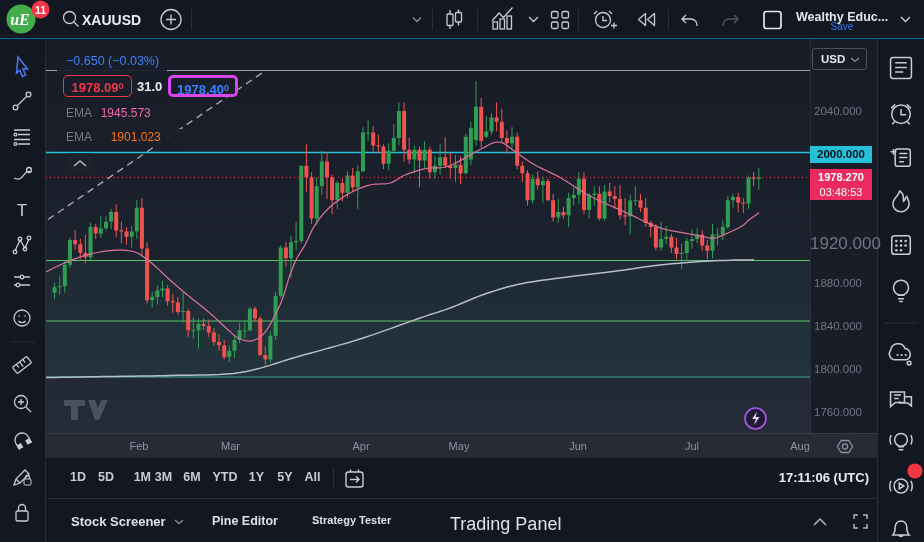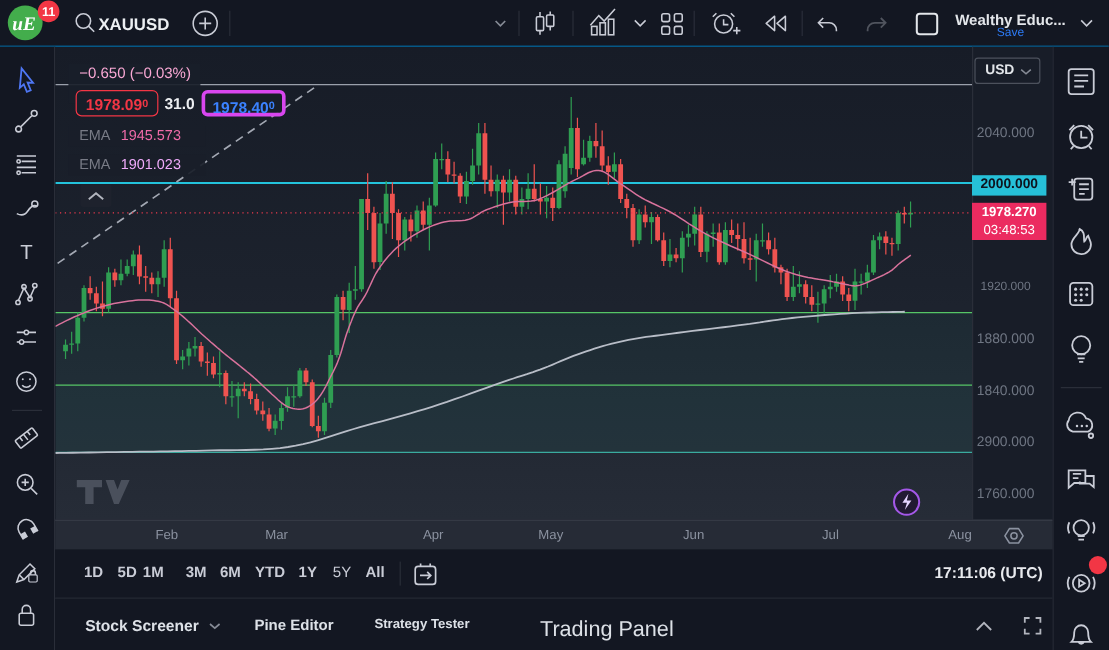--- a/index.html
+++ b/index.html
@@ -223,24 +223,24 @@
       <g transform="translate(901,528) scale(1.16)">
         <path d="M-7 6c2-2 2-4 2-7a5 5 0 0110 0c0 3 0 5 2 7zM-2 6a2.2 2.2 0 004 0" class="ic" stroke-width="1.4"></path>
       </g>
       <line x1="884" y1="323" x2="918" y2="323" stroke="#2a2e39"></line>
     </svg>
 </div>
 
 <div class="abs" style="left:810px;top:39px;width:67px;height:394px;background:#181d28;border-left:1px solid #2a2e39">
 </div>
 <div class="abs" style="left:810px;top:105px;width:56px;text-align:center;font-size:11.5px;color:#6f7683">2040.000</div>
-<div class="abs" style="left:810px;top:233.5px;width:56px;text-align:center;font-size:10px;color:#6f7683">1920.000</div>
+<div class="abs" style="left:810px;top:233.5px;width:56px;text-align:center;font-size:17px;color:#6f7683">1920.000</div>
 <div class="abs" style="left:810px;top:276.5px;width:56px;text-align:center;font-size:11.5px;color:#6f7683">1880.000</div>
 <div class="abs" style="left:810px;top:319.5px;width:56px;text-align:center;font-size:11.5px;color:#6f7683">1840.000</div>
-<div class="abs" style="left:810px;top:362.5px;width:56px;text-align:center;font-size:11.5px;color:#6f7683">2900.000</div>
+<div class="abs" style="left:810px;top:362.5px;width:56px;text-align:center;font-size:11.5px;color:#6f7683">1800.000</div>
 <div class="abs" style="left:810px;top:405.5px;width:56px;text-align:center;font-size:11.5px;color:#6f7683">1760.000</div>
 <div class="abs" style="left:812px;top:48px;width:55px;height:22px;border:1px solid #4c515c;border-radius:3px;color:#e3e6ea;font-size:11.5px;font-weight:bold;line-height:20px">
  <span style="margin-left:8px">USD</span><svg width="10" height="6" style="position:absolute;right:6px;top:8px">
       <path d="M1 1l4 3.5L9 1" stroke="#868b96" fill="none" stroke-width="1.3"></path>
     </svg>
 </div>
 <div class="abs" style="left:810px;top:146px;width:62px;height:17px;background:#26c0d8;color:#0e131e;font-size:11.5px;font-weight:bold;text-align:center;line-height:17px">2000.000</div>
 <div class="abs" style="left:810px;top:169px;width:62px;height:31px;background:#eb2b60;color:#fff;font-size:11px;text-align:center;line-height:15px;padding-top:1px"><b>1978.270</b><br>03:48:53</div>
 
 <div class="abs" style="left:46px;top:433px;width:831px;height:25px;background:#262b36;border-top:1px solid #383d49"></div>
@@ -254,26 +254,26 @@
 <svg width="18" height="18" class="abs" style="left:836px;top:438px">
     <g stroke="#8b92a0" fill="none" stroke-width="1.3">
       <path d="M5.2 2.5h7.6l3.8 6-3.8 6H5.2l-3.8-6z" stroke-linejoin="round"></path>
       <circle cx="9" cy="8.5" r="2.6"></circle>
     </g>
   </svg>
 
 <div class="abs" style="left:46px;top:458px;width:831px;height:41px;background:#131722;border-bottom:1px solid #2a2e39"></div>
 <div class="abs" style="left:62px;top:470px;width:32px;text-align:center;font-size:12.5px;font-weight:bold;color:#c9ccd6">1D</div>
 <div class="abs" style="left:90px;top:470px;width:32px;text-align:center;font-size:12.5px;font-weight:bold;color:#c9ccd6">5D</div>
-<div class="abs" style="left:119px;top:470px;width:32px;text-align:left;font-size:12.5px;font-weight:bold;color:#c9ccd6">1M</div>
+<div class="abs" style="left:119px;top:470px;width:32px;text-align:right;font-size:12.5px;font-weight:bold;color:#c9ccd6">1M</div>
 <div class="abs" style="left:147.5px;top:470px;width:32px;text-align:center;font-size:12.5px;font-weight:bold;color:#c9ccd6">3M</div>
 <div class="abs" style="left:176px;top:470px;width:32px;text-align:center;font-size:12.5px;font-weight:bold;color:#c9ccd6">6M</div>
 <div class="abs" style="left:209px;top:470px;width:32px;text-align:center;font-size:12.5px;font-weight:bold;color:#c9ccd6">YTD</div>
 <div class="abs" style="left:240.5px;top:470px;width:32px;text-align:center;font-size:12.5px;font-weight:bold;color:#c9ccd6">1Y</div>
-<div class="abs" style="left:269px;top:470px;width:32px;text-align:center;font-size:12.5px;font-weight:normal;color:#c9ccd6">5Y</div>
+<div class="abs" style="left:269px;top:470px;width:32px;text-align:center;font-size:12.5px;font-weight:bold;color:#c9ccd6">5Y</div>
 <div class="abs" style="left:296.5px;top:470px;width:32px;text-align:center;font-size:12.5px;font-weight:bold;color:#c9ccd6">All</div>
 <div class="abs" style="left:333px;top:468px;width:1px;height:20px;background:#2a2e39"></div>
 <svg width="24" height="22" class="abs" style="left:344px;top:468px">
     <g stroke="#c9ccd6" fill="none" stroke-width="1.4">
       <rect x="2" y="4" width="17" height="15" rx="2.5"></rect>
       <path d="M6.5 4V1.5M14.5 4V1.5M6 11.5h9M12 8.5l3 3-3 3"></path>
     </g>
   </svg>
 <div class="abs" style="left:660px;top:470px;width:209px;text-align:right;font-size:13px;font-weight:bold;color:#e8eaee">17:11:06 (UTC)</div>
 
@@ -287,17 +287,17 @@
 <div class="abs" style="left:450px;top:514px;font-size:18px;font-weight:normal;color:#dde1e7">Trading Panel</div>
 <svg width="16" height="10" class="abs" style="left:812px;top:517px">
     <path d="M2 8l6-6 6 6" stroke="#b2b5be" fill="none" stroke-width="1.5"></path>
   </svg>
 <svg width="17" height="17" class="abs" style="left:852px;top:513px">
     <g stroke="#b2b5be" fill="none" stroke-width="1.5">
       <path d="M6 2H2v4M11 2h4v4M6 15H2v-4M11 15h4v-4"></path>
     </g>
   </svg>
 
-<div class="abs" style="left:57px;top:53px;background:rgba(25,30,41,.92);padding:1px 8px 18px 9px;font-size:12.5px;color:#f9a8d4">−0.650 (−0.03%)</div>
+<div class="abs" style="left:57px;top:53px;background:rgba(25,30,41,.92);padding:1px 8px 18px 9px;font-size:12.5px;color:#3b82f6">−0.650 (−0.03%)</div>
 <div class="abs" style="left:63px;top:75px;width:69px;height:22px;border:1px solid #f23645;border-radius:5px;background:rgba(25,30,41,.92);color:#f23645;font-size:13px;font-weight:bold;text-align:center;line-height:20px">1978.09<span style="font-size:9px;vertical-align:3px">0</span></div>
 <div class="abs" style="left:137px;top:79px;font-size:13px;font-weight:bold;color:#eceef1">31.0</div>
 <div class="abs" style="left:168px;top:75px;width:70px;height:22px;border:3px solid #d946ef;border-radius:5px;background:rgba(25,30,41,.92);color:#3b82ff;font-size:13px;font-weight:bold;text-align:center;line-height:20px">1978.40<span style="font-size:9px;vertical-align:3px">0</span></div>
 <div class="abs" style="left:57px;top:105px;background:rgba(25,30,41,.92);padding:1px 20px 2px 9px;font-size:12px"><span style="color:#787b86">EMA</span> <span style="color:#f06ba8;margin-left:6px">1945.573</span></div>
-<div class="abs" style="left:57px;top:129px;background:rgba(25,30,41,.92);padding:1px 20px 2px 9px;font-size:12px"><span style="color:#787b86">EMA</span> <span style="color:#f0abfc;margin-left:6px">1901.023</span></div>
+<div class="abs" style="left:57px;top:129px;background:rgba(25,30,41,.92);padding:1px 20px 2px 9px;font-size:12px"><span style="color:#787b86">EMA</span> <span style="color:#f97316;margin-left:16px">1901.023</span></div>
 </body></html>

